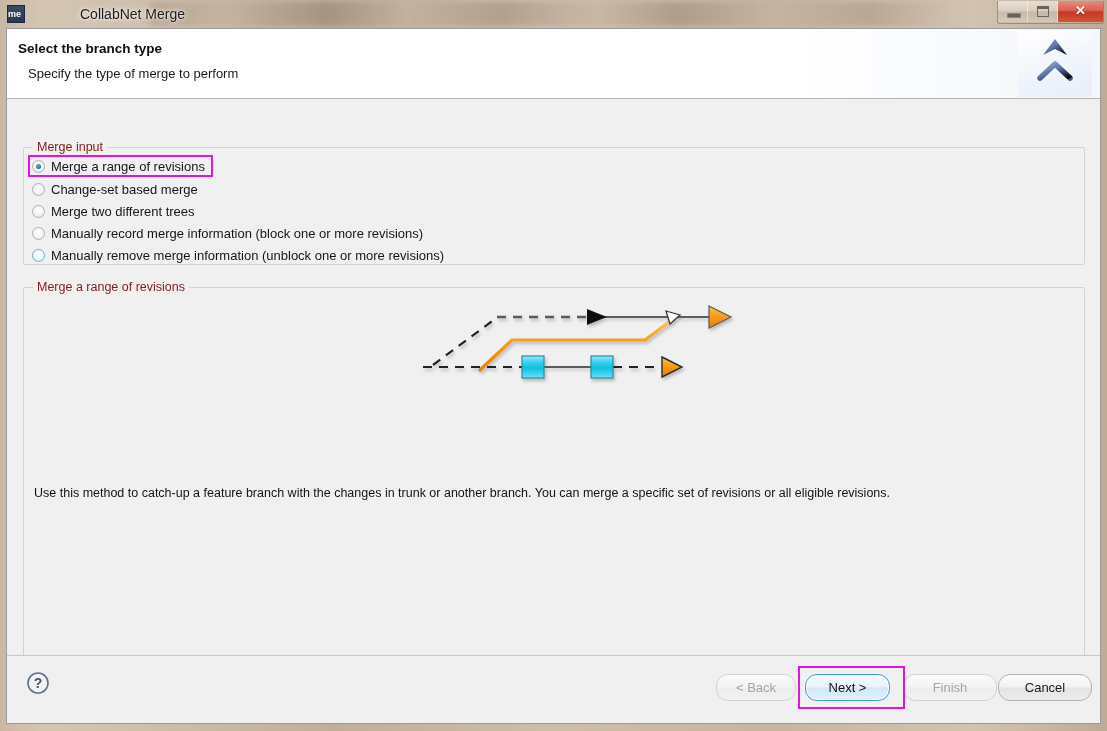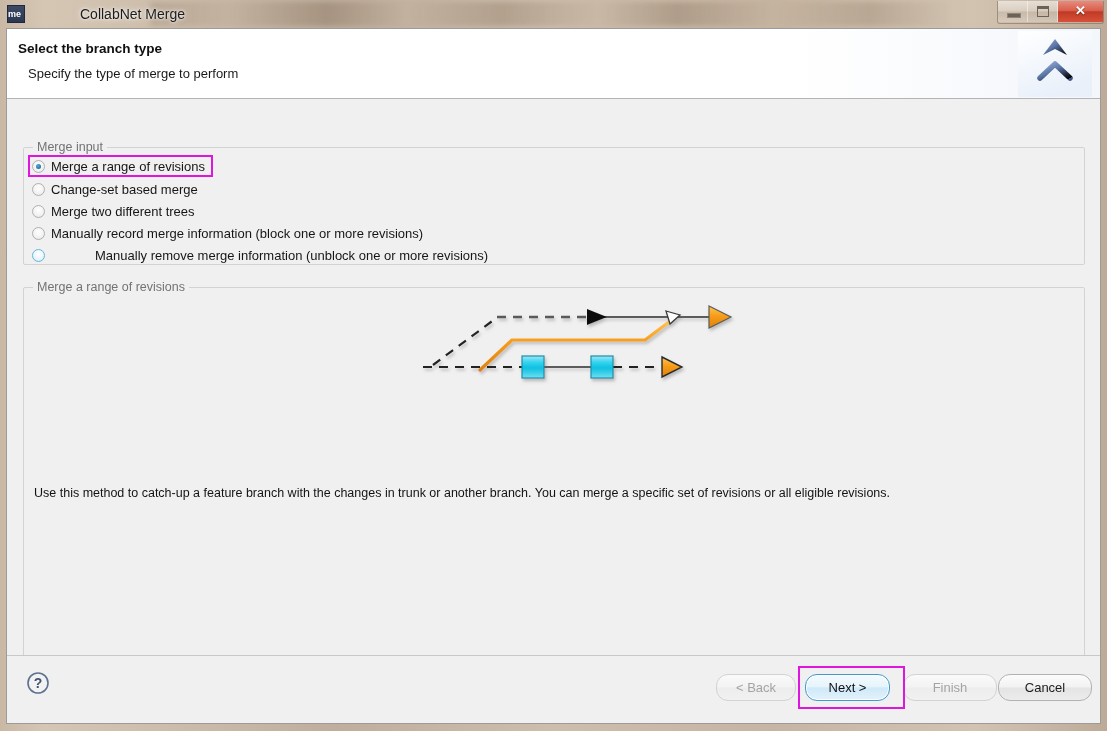--- a/index.html
+++ b/index.html
@@ -204,21 +204,21 @@
     box-sizing: border-box;
     background: transparent;
   }
   .group-label {
     position: absolute;
     top: -8px;
     left: 9px;
     background: #f0f0f0;
     padding: 0 4px;
     font-size: 12.5px;
-    color: #737373;
+    color: #7f1d1d;
     white-space: nowrap;
   }
 
   #group-merge-input {
     left: 16px; top: 48px;
     width: 1062px; height: 118px;
   }
   #group-merge-range {
     left: 16px; top: 188px;
     width: 1062px; height: 392px;
@@ -439,21 +439,21 @@
         <div class="radio-row" style="top:53px;">
           <span class="radio-mark"></span>
           <span class="radio-label">Merge two different trees</span>
         </div>
 
         <div class="radio-row" style="top:75px;">
           <span class="radio-mark"></span>
           <span class="radio-label">Manually record merge information (block one or more revisions)</span>
         </div>
 
-        <div class="radio-row" style="top:97px;gap:44px;">
+        <div class="radio-row" style="top:97px;">
           <span class="radio-mark hover"></span>
           <span class="radio-label">Manually remove merge information (unblock one or more revisions)</span>
         </div>
       </div>
 
       <div class="groupbox" id="group-merge-range">
         <div class="group-label">Merge a range of revisions</div>
 
         <div id="diagram-wrap">
           <svg width="1058" height="130" viewBox="0 0 1058 130">

